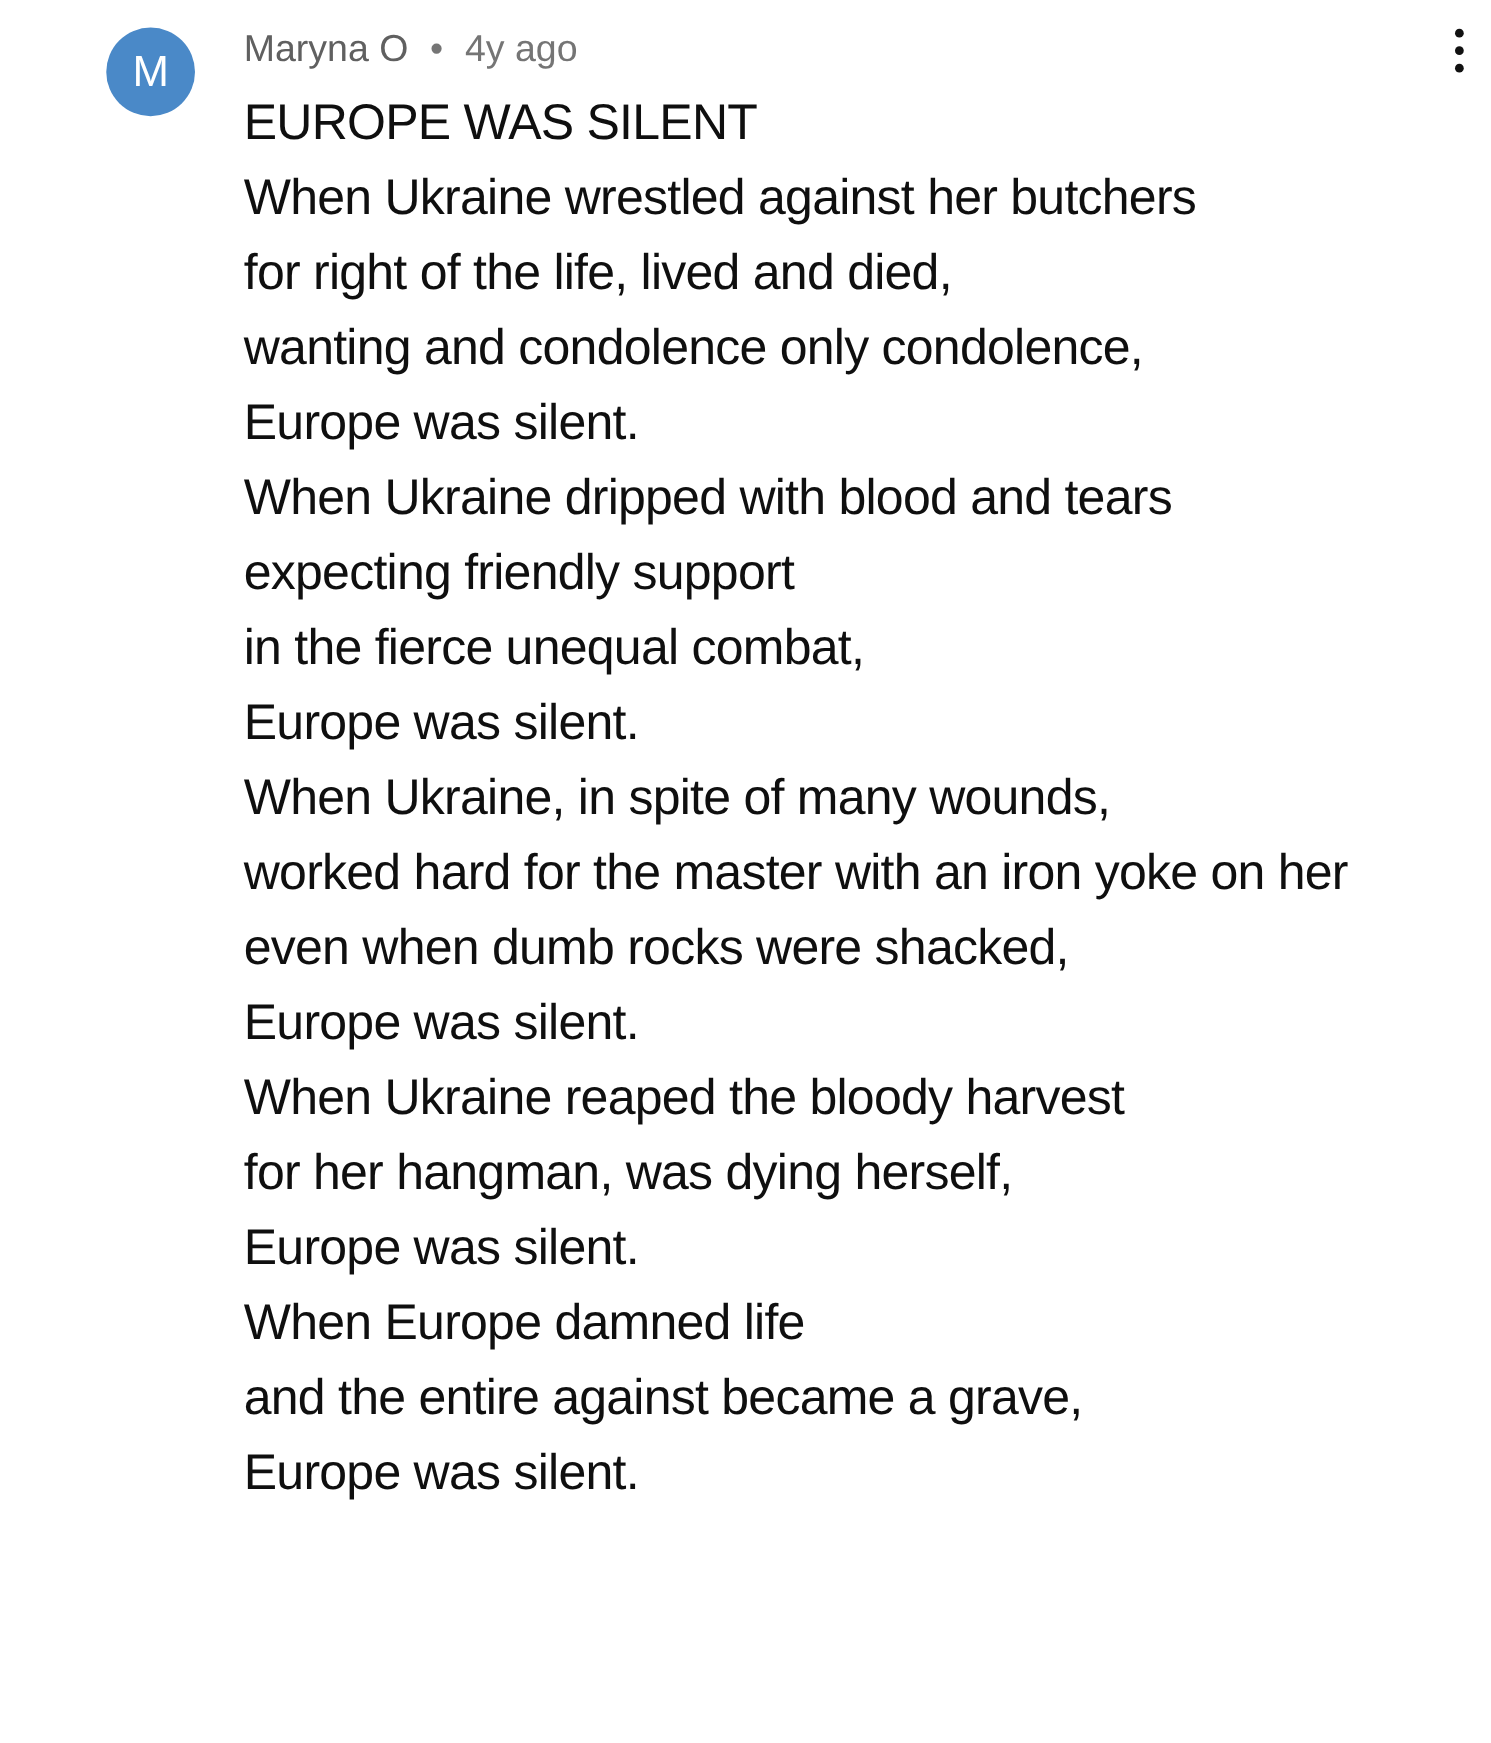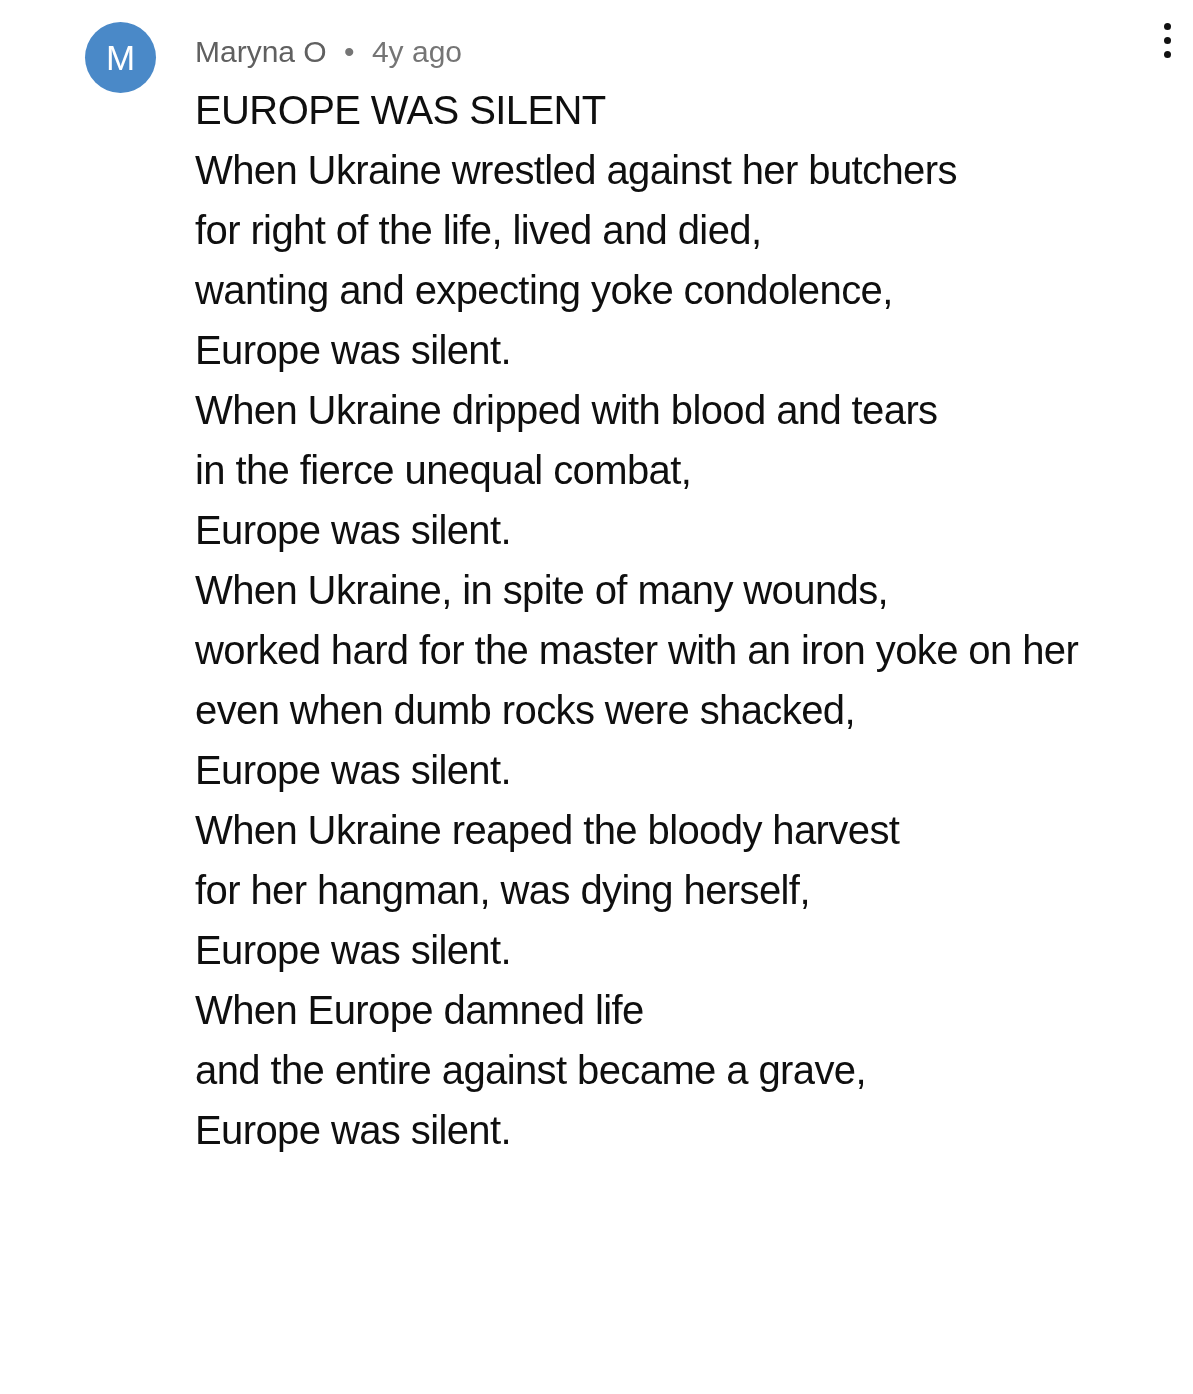--- a/index.html
+++ b/index.html
@@ -30,21 +30,21 @@
     font-size: 35px;
     line-height: 1;
     font-weight: 400;
   }
   .content {
     position: absolute;
     left: 195px; top: 0;
     width: 965px;
   }
   .header {
-    margin-top: 32px;
+    margin-top: 20px;
     height: 40px;
     line-height: 40px;
     font-size: 30px;
     white-space: nowrap;
   }
   .author { color: #606060; cursor: pointer; }
   .sep    { color: #757575; margin: 0 9px; }
   .time   { color: #757575; cursor: pointer; }
   .body {
     margin-top: 8px;
@@ -86,23 +86,24 @@
     <div class="header">
       <span class="author">Maryna O</span>
       <span class="sep">•</span>
       <span class="time">4y ago</span>
     </div>
 
     <div class="body">
         <div class="poem-line">EUROPE WAS SILENT</div>
         <div class="poem-line">When Ukraine wrestled against her butchers</div>
         <div class="poem-line">for right of the life, lived and died,</div>
-        <div class="poem-line">wanting and expecting yoke condolence,</div>
+        <div class="poem-line">wanting and condolence only condolence,</div>
         <div class="poem-line">Europe was silent.</div>
         <div class="poem-line">When Ukraine dripped with blood and tears</div>
+        <div class="poem-line">expecting friendly support</div>
         <div class="poem-line">in the fierce unequal combat,</div>
         <div class="poem-line">Europe was silent.</div>
         <div class="poem-line">When Ukraine, in spite of many wounds,</div>
         <div class="poem-line">worked hard for the master with an iron yoke on her</div>
         <div class="poem-line">even when dumb rocks were shacked,</div>
         <div class="poem-line">Europe was silent.</div>
         <div class="poem-line">When Ukraine reaped the bloody harvest</div>
         <div class="poem-line">for her hangman, was dying herself,</div>
         <div class="poem-line">Europe was silent.</div>
         <div class="poem-line">When Europe damned life</div>

